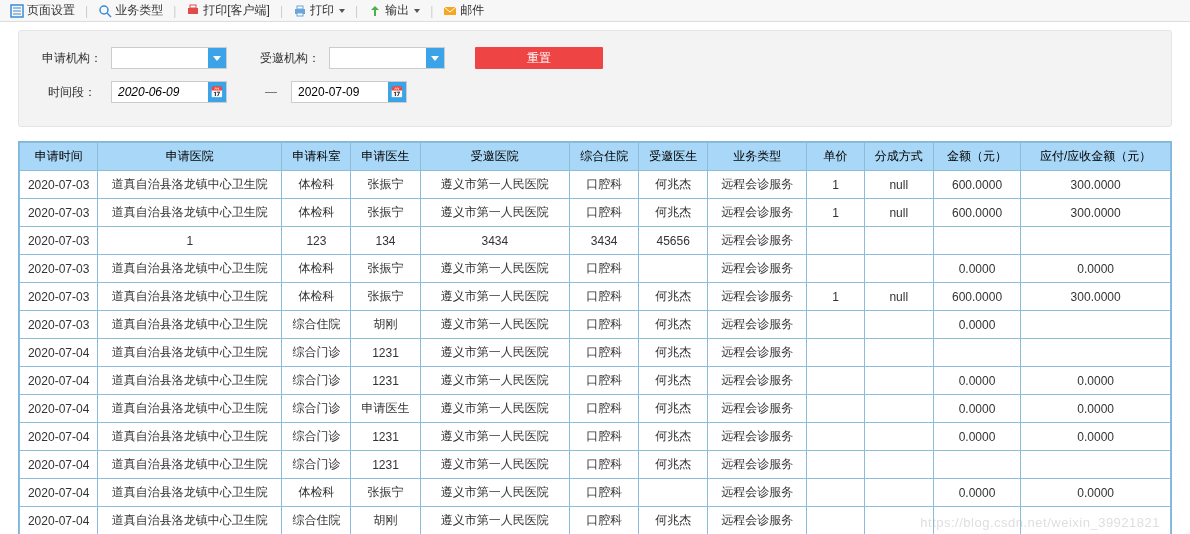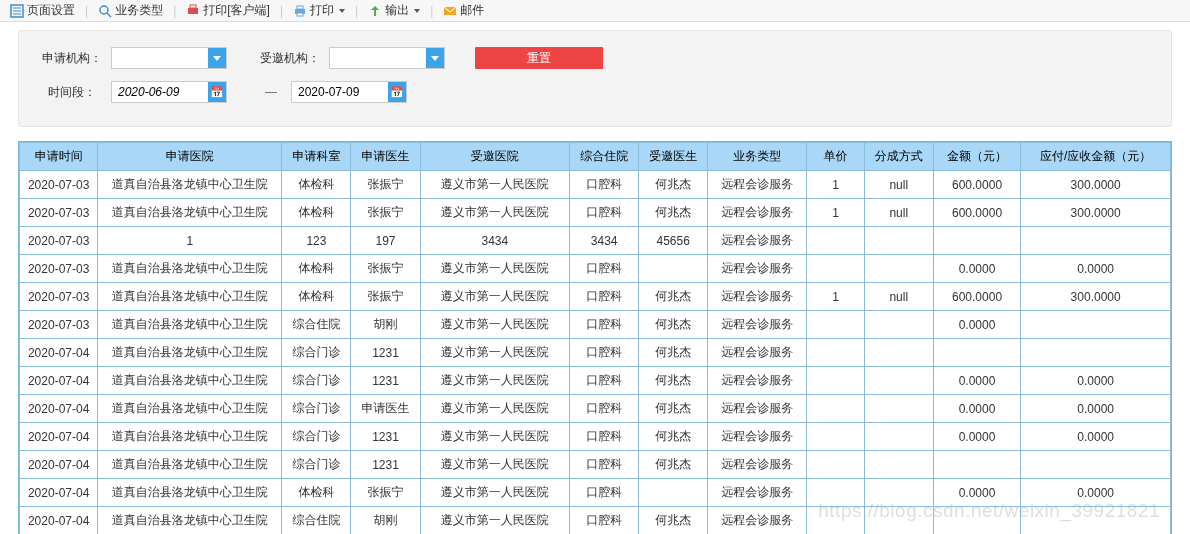--- a/index.html
+++ b/index.html
@@ -144,23 +144,23 @@
       color: #000;
       height: 20px;
     }
     td {
       background: #fff;
       height: 25px;
     }
     .watermark {
       position: absolute;
       right: 30px;
-      bottom: 12px;
+      bottom: 4px;
       color: rgba(160,160,160,0.35);
-      font-size: 19px;
+      font-size: 13px;
       pointer-events: none;
       letter-spacing: 0.5px;
     }
   </style>
 </head>
 <body>
 
 <div class="toolbar">
   <span class="toolbar-item">
     <span class="toolbar-icon">
@@ -329,21 +329,21 @@
           <td>远程会诊服务</td>
           <td>1</td>
           <td>null</td>
           <td>600.0000</td>
           <td>300.0000</td>
         </tr>
         <tr>
           <td>2020-07-03</td>
           <td>1</td>
           <td>123</td>
-          <td>197</td>
+          <td>134</td>
           <td>3434</td>
           <td>3434</td>
           <td>45656</td>
           <td>远程会诊服务</td>
           <td></td>
           <td></td>
           <td></td>
           <td></td>
         </tr>
         <tr>

